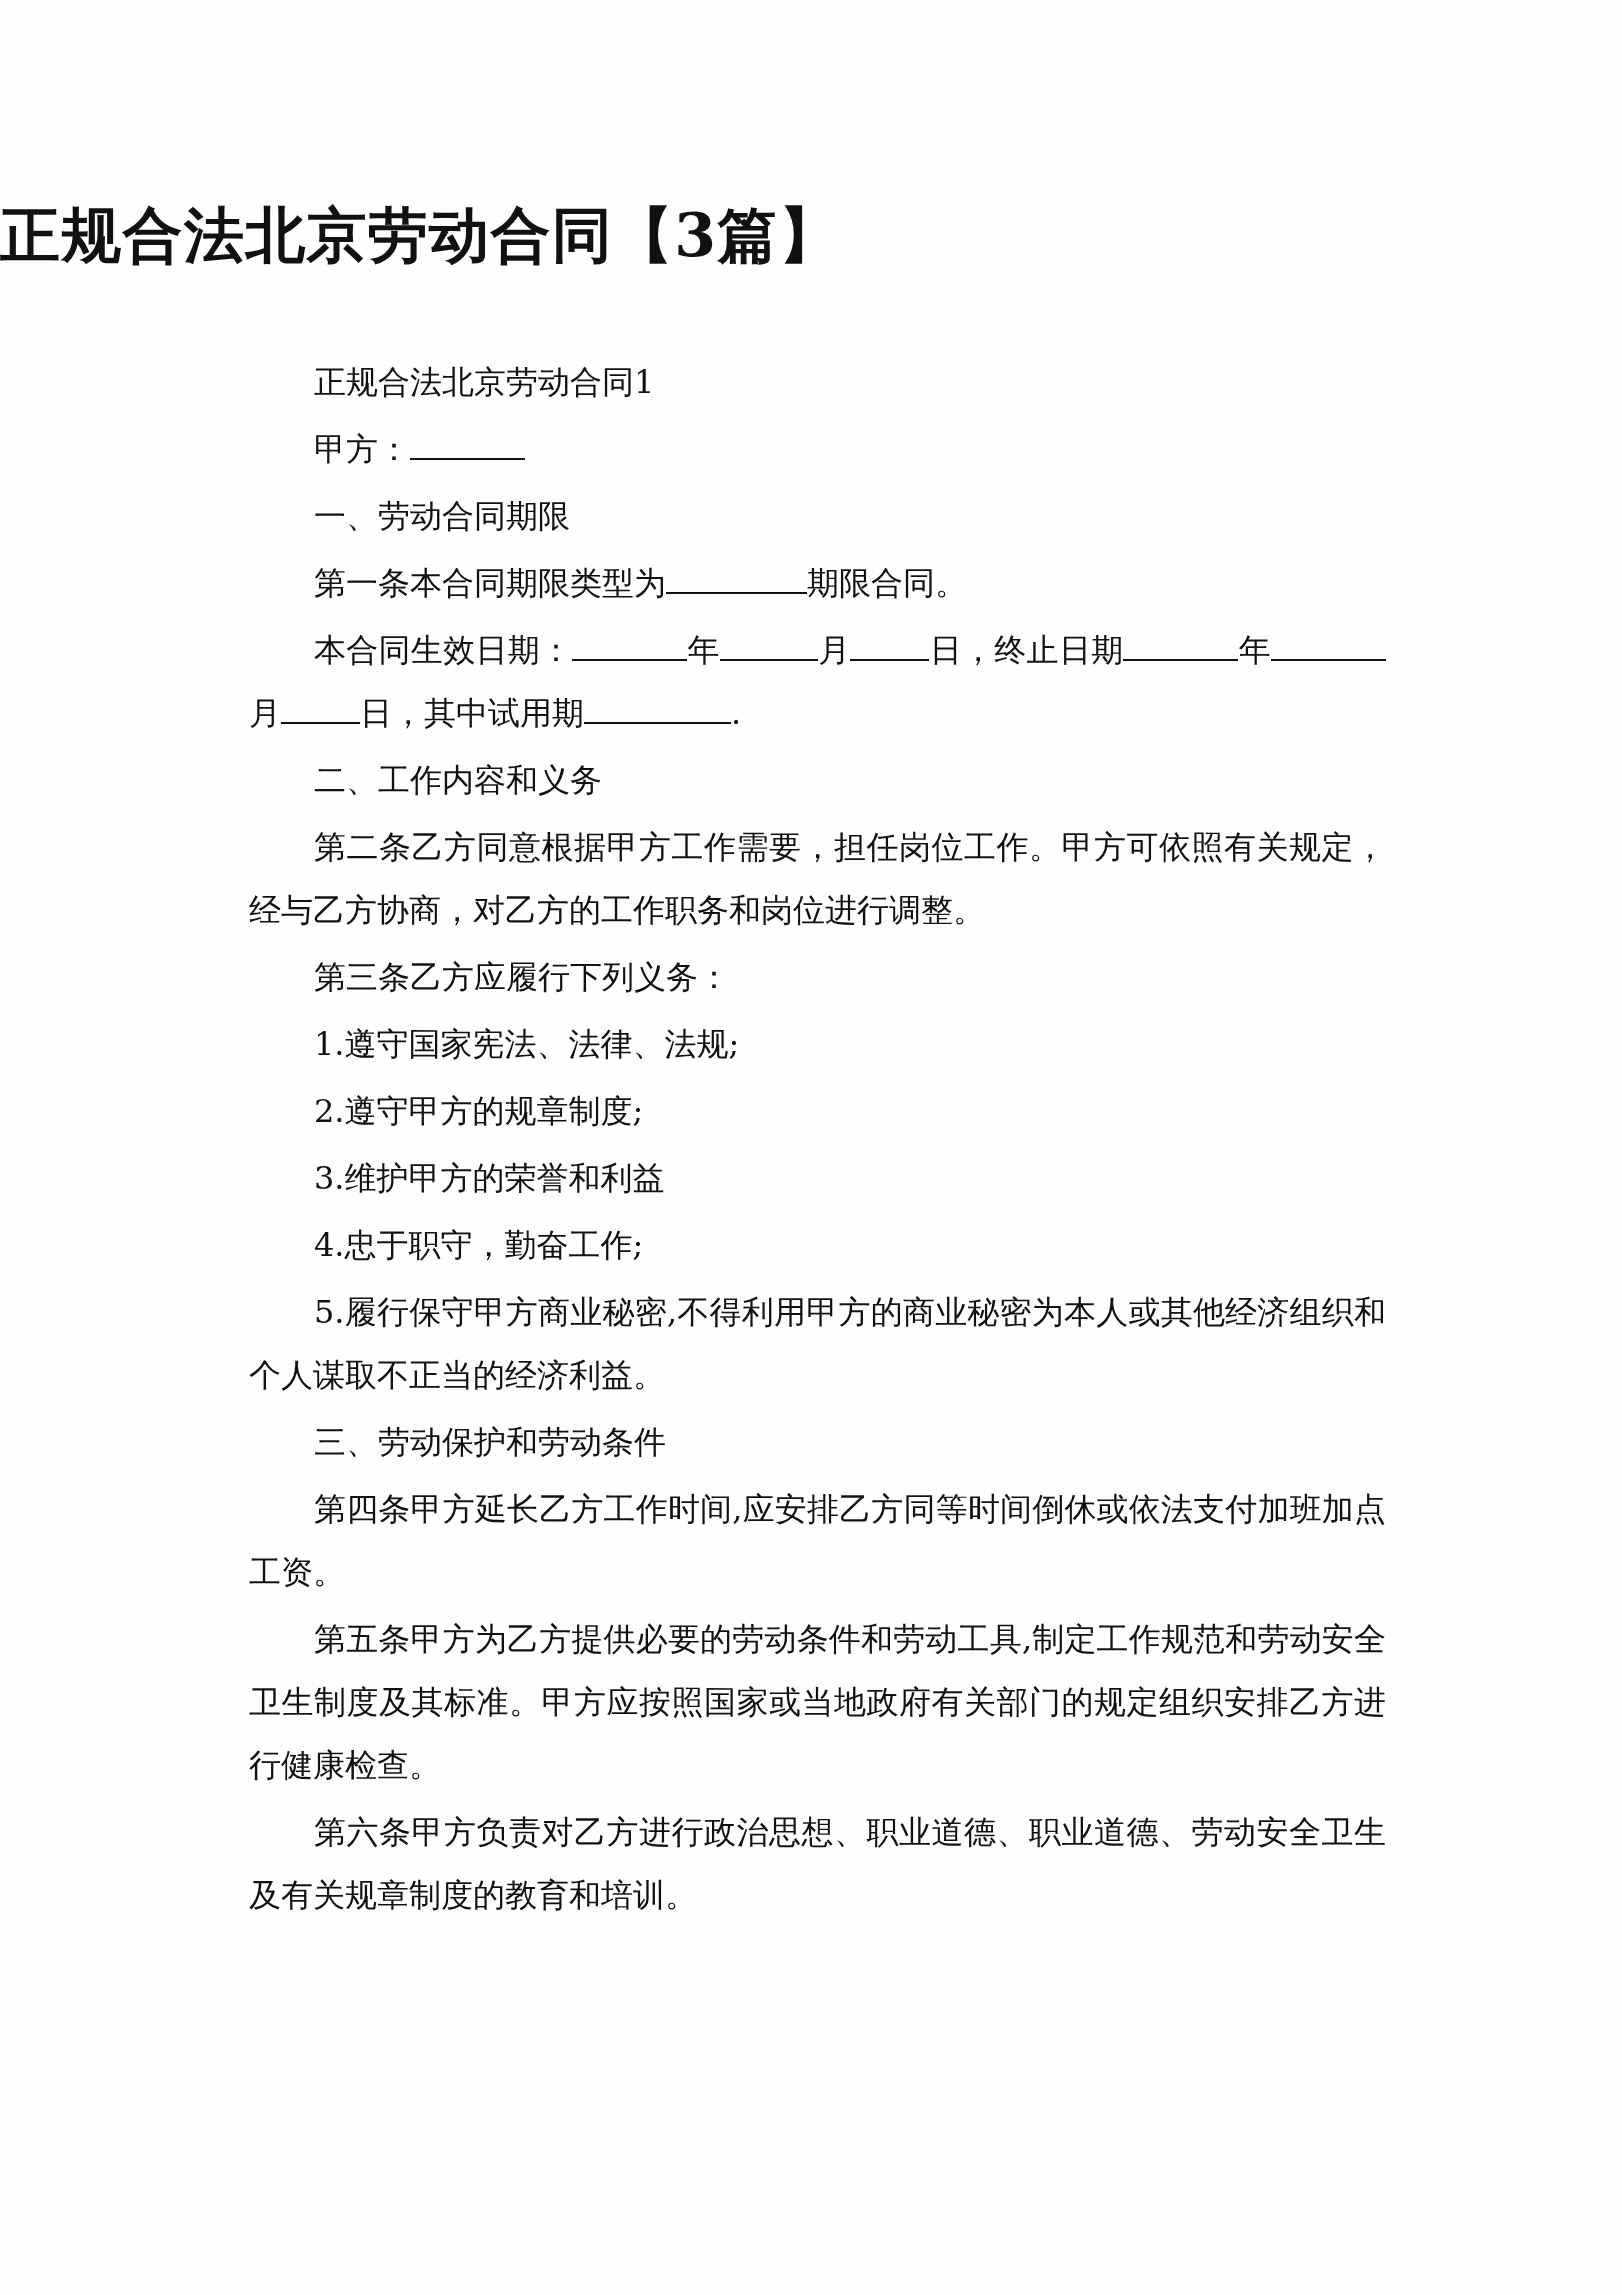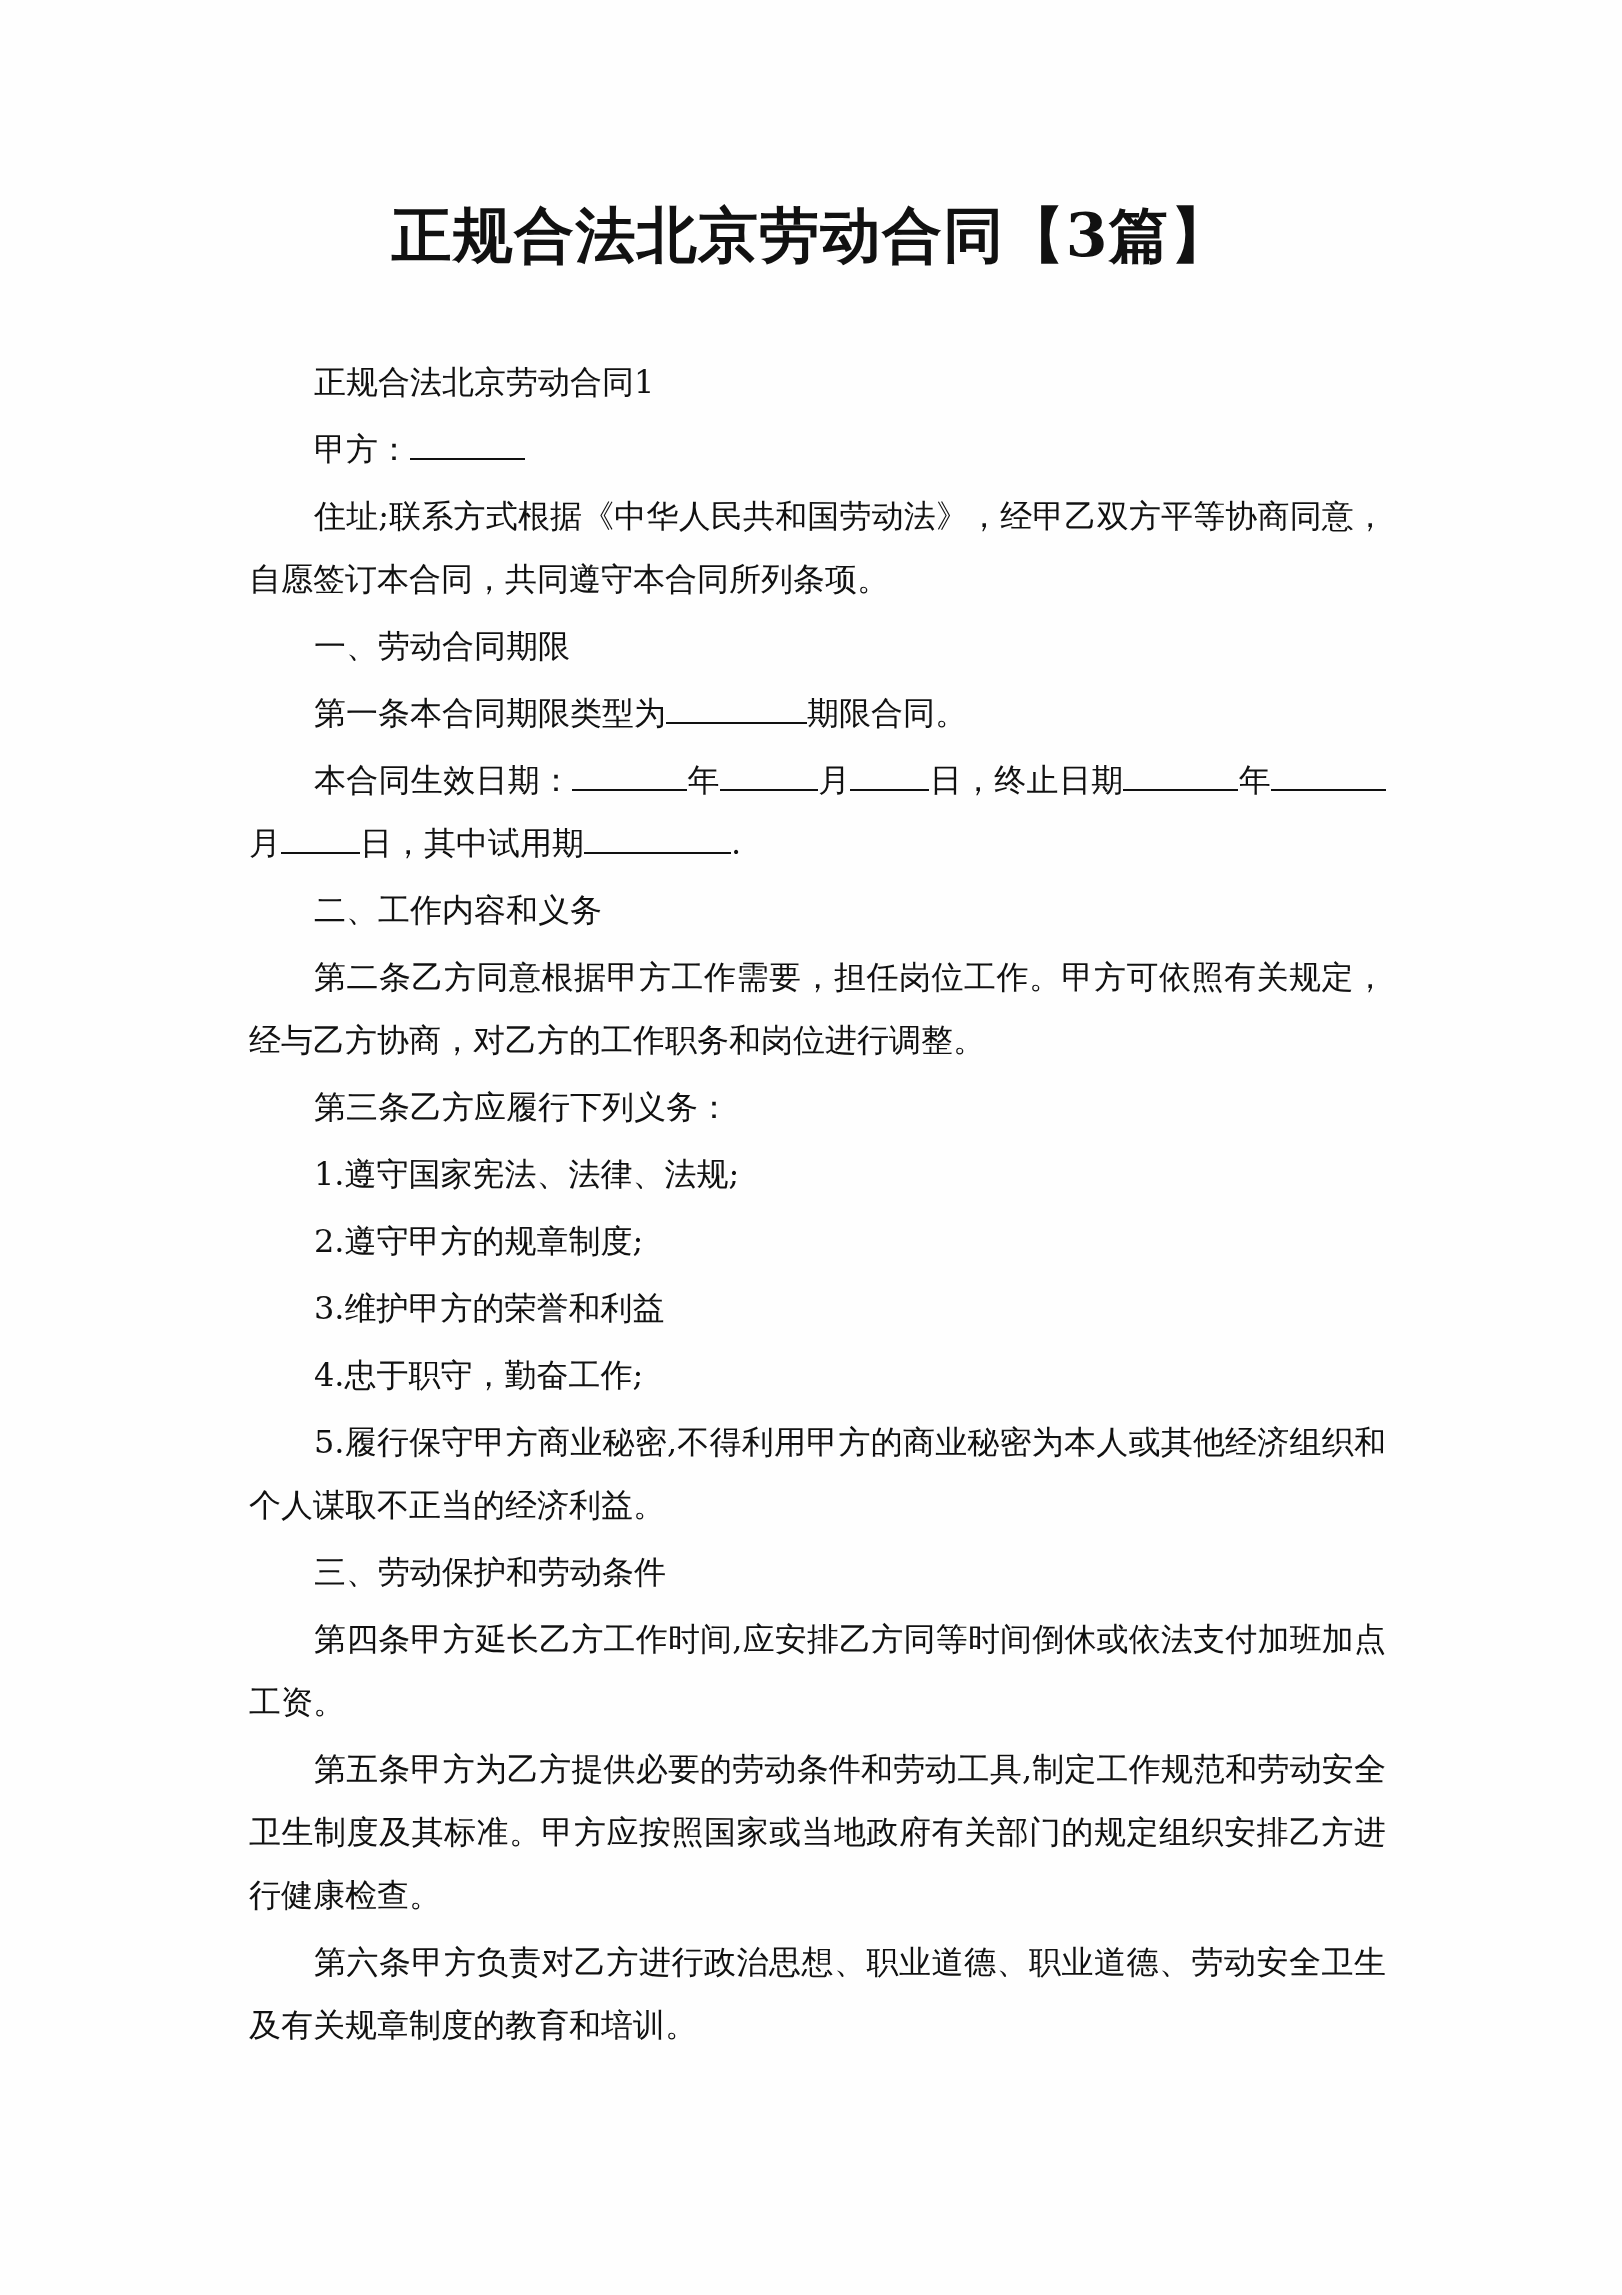--- a/index.html
+++ b/index.html
@@ -3,21 +3,21 @@
 <meta charset="utf-8">
 <style>
   html, body { margin: 0; padding: 0; background: #ffffff; }
   body {
     width: 1623px; height: 2295px; position: relative; overflow: hidden;
     font-family: "DejaVu Serif", "Liberation Serif", serif;
     color: #111111;
   }
   .page { position: absolute; left: 0; top: 0; width: 1623px; height: 2295px; background: #fefefe; }
   .title {
-    position: absolute; left: 0; top: 193px; width: 1623px; text-align: center;
+    position: absolute; left: 0; top: 193px; width: 1623px; text-align: left;
     font-size: 60px; line-height: 85px; font-weight: bold; letter-spacing: 1.3px;
   }
   .body {
     position: absolute; left: 245px; top: 347px; width: 1145px;
     font-size: 32px; line-height: 63px;
   }
   .p { margin: 4px; text-indent: 65px; text-align: justify; }
   .blank { display: inline-block; border-bottom: 2px solid #111; height: 1em; vertical-align: baseline; }
   .b-party { width: 115px; }
   .b-type { width: 141px; }
@@ -28,21 +28,20 @@
 </style>
 </head>
 <body>
 
 <div class="page">
   <div class="title">正规合法北京劳动合同【3篇】</div>
 
   <div class="body">
     <p class="p">正规合法北京劳动合同1</p>
     <p class="p"><span>甲方：</span><span class="blank b-party"></span></p>
-    <p class="p">住址;联系方式根据《中华人民共和国劳动法》，经甲乙双方平等协商同意，自愿签订本合同，共同遵守本合同所列条项。</p>
     <p class="p">一、劳动合同期限</p>
     <p class="p"><span>第一条本合同期限类型为</span><span class="blank b-type"></span><span>期限合同。</span></p>
     <p class="p"><span>本合同生效日期：</span><span class="blank b-year"></span><span>年</span><span class="blank b-month"></span><span>月</span><span class="blank b-day"></span><span>日，终止日期</span><span class="blank b-year"></span><span>年</span><span class="blank b-year"></span><span>月</span><span class="blank b-day"></span><span>日，其中试用期</span><span class="blank b-probation"></span><span>.</span></p>
     <p class="p">二、工作内容和义务</p>
     <p class="p">第二条乙方同意根据甲方工作需要，担任岗位工作。甲方可依照有关规定，经与乙方协商，对乙方的工作职务和岗位进行调整。</p>
     <p class="p">第三条乙方应履行下列义务：</p>
     <p class="p">1.遵守国家宪法、法律、法规;</p>
     <p class="p">2.遵守甲方的规章制度;</p>
     <p class="p">3.维护甲方的荣誉和利益</p>
     <p class="p">4.忠于职守，勤奋工作;</p>

